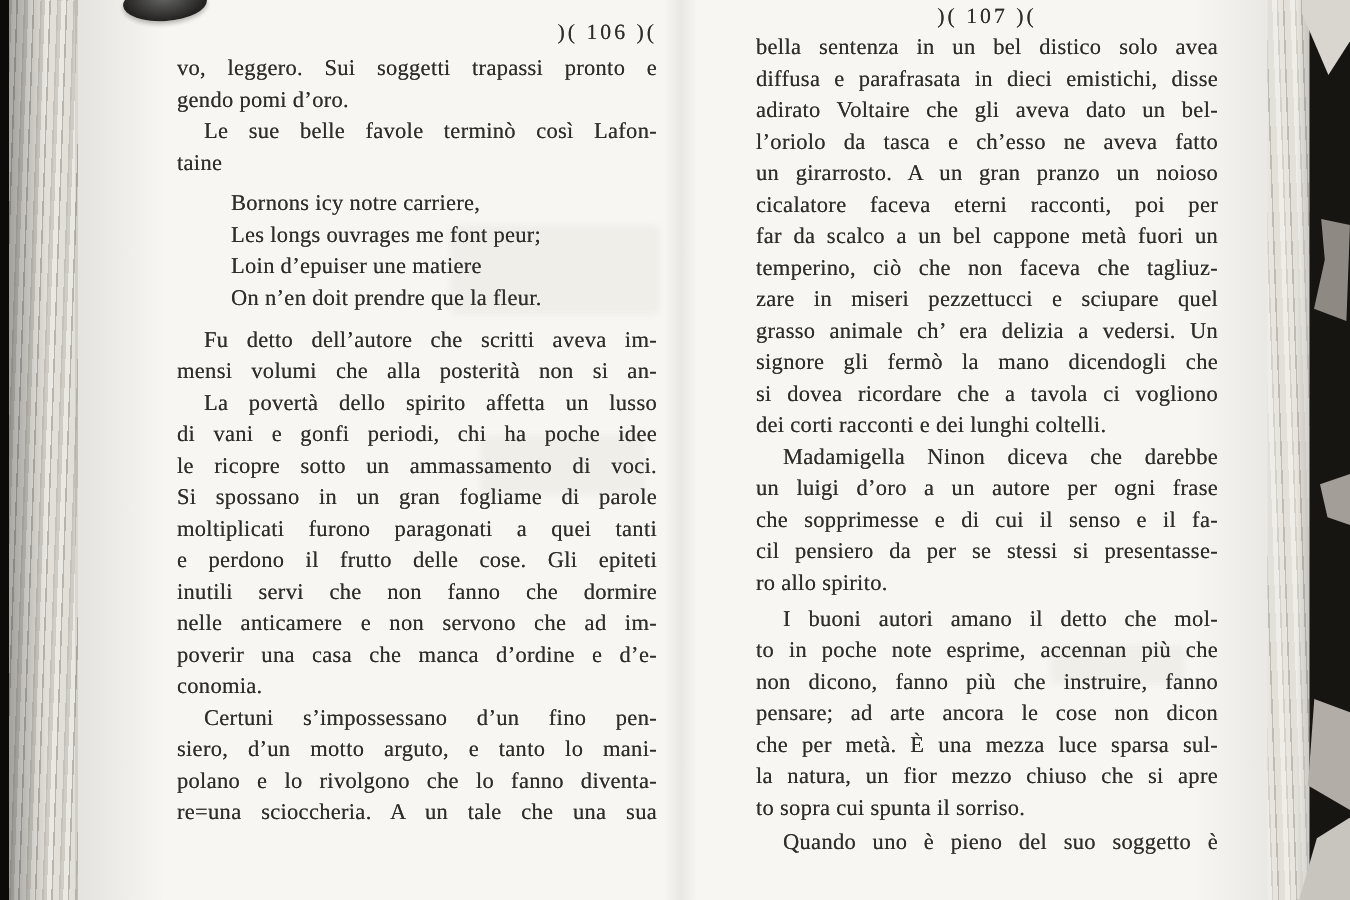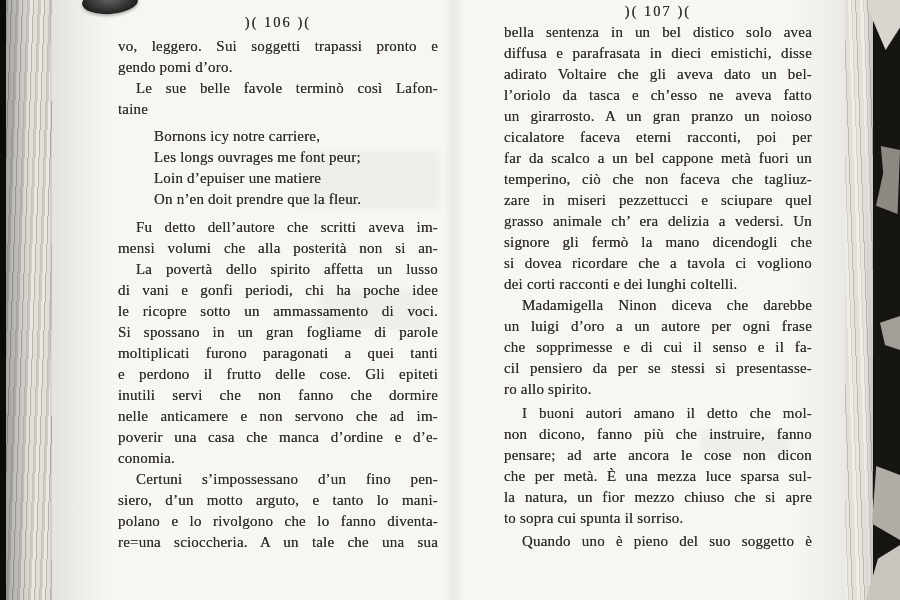--- a/index.html
+++ b/index.html
@@ -62,21 +62,21 @@
   .page-col{
     position:absolute;color:#2f2d2a;font-size:15px;line-height:21px;
     letter-spacing:.2px;
     text-shadow:0 0 .4px rgba(40,36,32,.75);
   }
   #left-page{left:118px;top:12px;width:320px;}
   #right-page{left:504px;top:1px;width:308px;}
   .page-number{
     text-align:center;font-size:14.5px;letter-spacing:2px;line-height:21px;
   }
-  #left-page .page-number{margin-bottom:3px;}
+  #left-page .page-number{margin-bottom:3px;text-align:right;}
   .line{text-align:justify;text-align-last:justify;font-family:Liberation Serif, serif;}
   .line.nolast{text-align-last:left;}
   .line.i1{text-indent:18px;}
   .line.i2{text-indent:0;padding-left:36px;}
 </style>
 </head>
 <body>
 
 <div class="binding-black"></div>
 <div class="left-edges"></div>
@@ -141,20 +141,21 @@
         <div class="line">grasso animale ch’ era delizia a vedersi. Un</div>
         <div class="line">signore gli fermò la mano dicendogli che</div>
         <div class="line">si dovea ricordare che a tavola ci vogliono</div>
         <div class="line nolast">dei corti racconti e dei lunghi coltelli.</div>
         <div class="line i1">Madamigella Ninon diceva che darebbe</div>
         <div class="line">un luigi d’oro a un autore per ogni frase</div>
         <div class="line">che sopprimesse e di cui il senso e il fa-</div>
         <div class="line">cil pensiero da per se stessi si presentasse-</div>
         <div class="line nolast">ro allo spirito.</div>
         <div class="line i1" style="margin-top: 3px;">I buoni autori amano il detto che mol-</div>
+        <div class="line">to in poche note esprime, accennan più che</div>
         <div class="line">non dicono, fanno più che instruire, fanno</div>
         <div class="line">pensare; ad arte ancora le cose non dicon</div>
         <div class="line">che per metà. È una mezza luce sparsa sul-</div>
         <div class="line">la natura, un fior mezzo chiuso che si apre</div>
         <div class="line nolast">to sopra cui spunta il sorriso.</div>
         <div class="line i1" style="margin-top: 2px;">Quando uno è pieno del suo soggetto è</div>
       </div>
   </div>
 </div>
 

